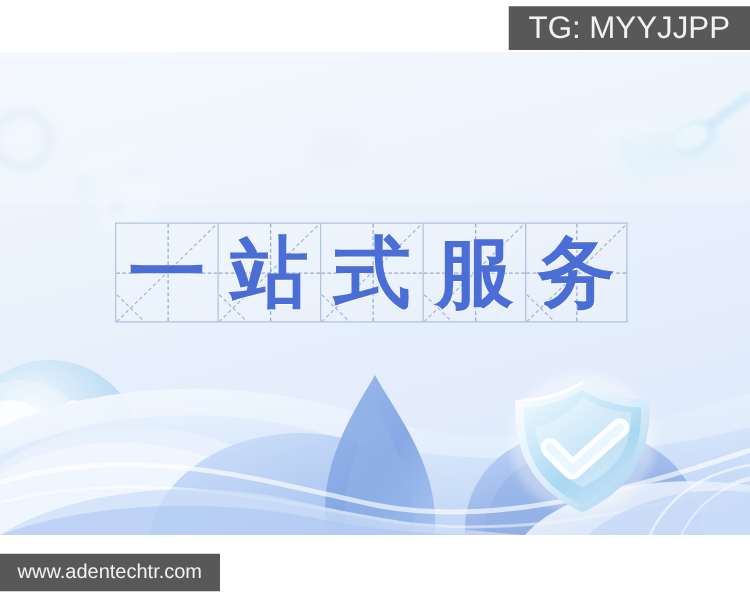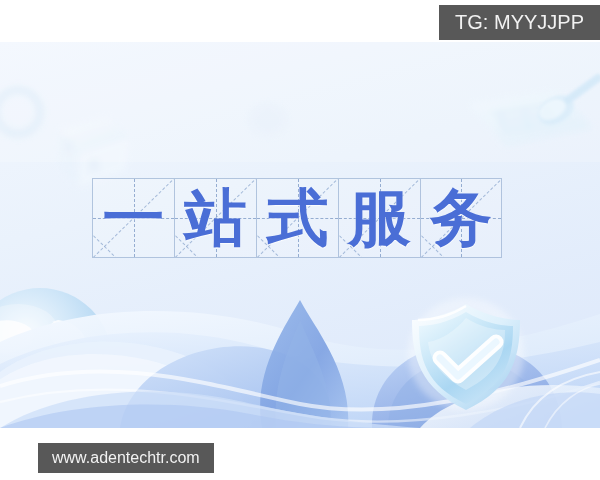--- a/index.html
+++ b/index.html
@@ -120,29 +120,28 @@
     display: flex;
     align-items: center;
     z-index: 40;
     white-space: nowrap;
   }
   #wm-tg {
     right: 0;
     top: 5px;
     height: 35px;
     padding: 0 16px;
-    font-size: 20px;
+    font-size: 25px;
   }
   #wm-url {
     left: 0;
     bottom: 7px;
     height: 30px;
     padding: 0 14px;
     font-size: 16px;
-    margin-left: 38px;
   }
 </style>
 </head>
 <body>
 
 <div id="page">
 
   <div id="banner">
 
     <svg class="svgfill" viewBox="0 0 600 386" preserveAspectRatio="none">

